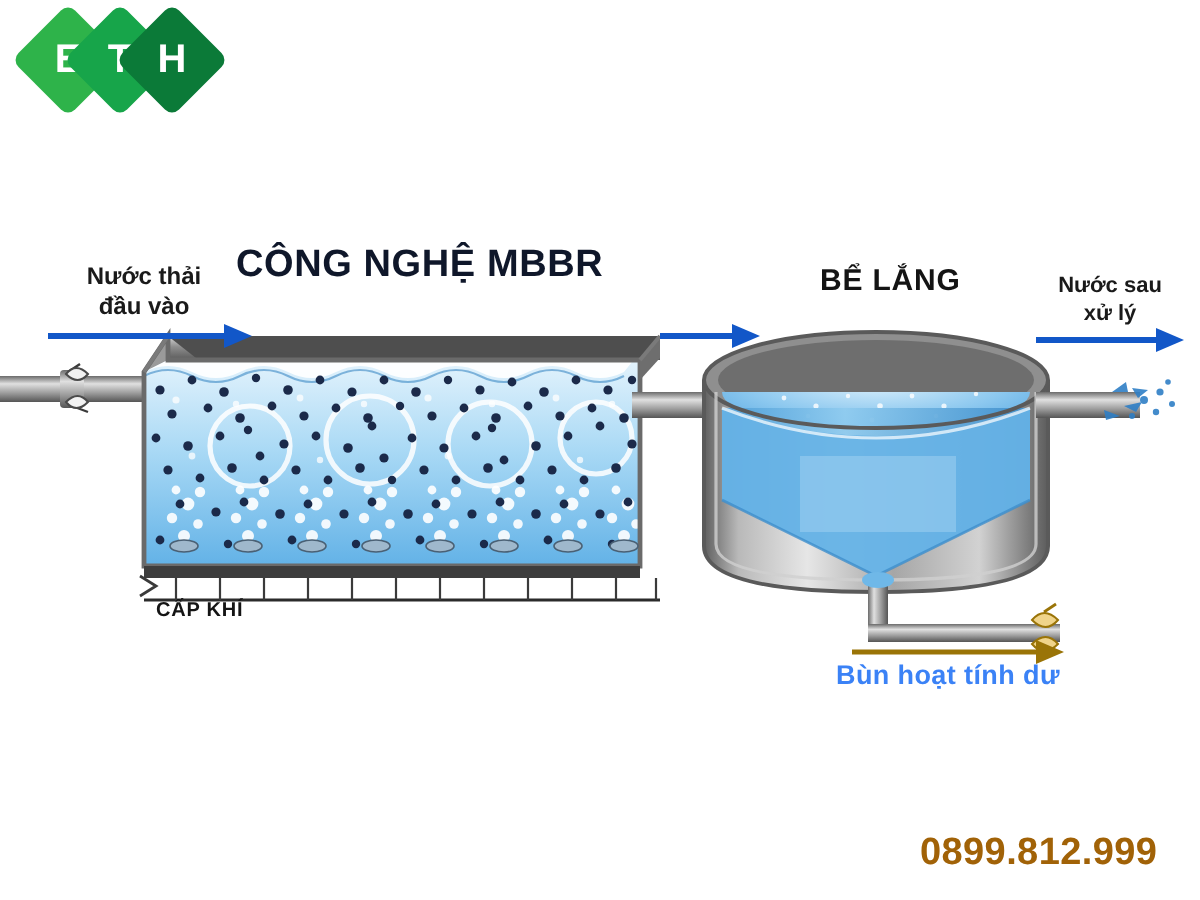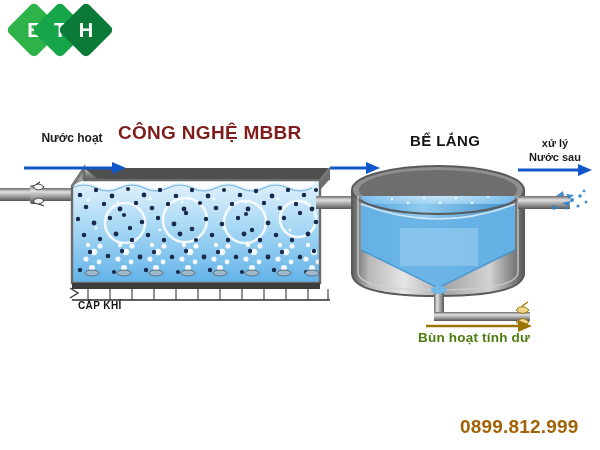--- a/index.html
+++ b/index.html
@@ -12,30 +12,30 @@
   .logo{position:absolute;left:14px;top:8px;width:92px;height:44px;}
   .dia{position:absolute;width:40px;height:40px;top:2px;
        transform:rotate(45deg);border-radius:5px;}
   .dia span{position:absolute;left:0;top:0;width:40px;height:40px;
        transform:rotate(-45deg);display:flex;align-items:center;justify-content:center;
        color:#ffffff;font-weight:bold;font-size:20px;
        font-family:"Liberation Sans",sans-serif;}
   .d1{left:0px;}
   .d2{left:26px;}
   .d3{left:52px;}
-  .title{position:absolute;left:118px;top:122px;color:#7f1d1d;
+  .title{position:absolute;left:118px;top:122px;color:#0f172a;
        font-size:19px;font-weight:bold;letter-spacing:.3px;
        font-family:"Liberation Sans",sans-serif;white-space:nowrap;text-align:center;}
   .belang{position:absolute;left:410px;top:132px;color:#141414;
        font-size:15px;font-weight:bold;letter-spacing:.4px;
        font-family:"Liberation Sans",sans-serif;white-space:nowrap;}
   .capkhi{position:absolute;left:78px;top:300px;color:#141414;
        font-size:10px;font-weight:bold;letter-spacing:.4px;
        font-family:"Liberation Sans",sans-serif;white-space:nowrap;}
-  .bun{position:absolute;left:418px;top:330px;color:#4d7c0f;
+  .bun{position:absolute;left:418px;top:330px;color:#3b82f6;
        font-size:13.5px;font-weight:bold;letter-spacing:.2px;
        font-family:"Liberation Sans",sans-serif;white-space:nowrap;}
   .inlbl{position:absolute;left:22px;top:131px;width:100px;
        color:#1a1a1a;font-size:12px;line-height:15px;font-weight:600;
        font-family:"Liberation Sans",sans-serif;text-align:center;}
   .outlbl{position:absolute;left:516px;top:136px;width:78px;
        color:#1a1a1a;font-size:11px;line-height:14px;font-weight:600;
        font-family:"Liberation Sans",sans-serif;text-align:center;}
   .phone{position:absolute;left:460px;top:416px;color:#a16207;
        font-size:19px;font-weight:bold;letter-spacing:.2px;
@@ -454,30 +454,31 @@
       </g>
 
       <g>
         <line x1="426" y1="326" x2="518" y2="326" stroke="#9a7407" stroke-width="2.4"></line>
         <polygon points="518,320 532,326 518,332" fill="#9a7407"></polygon>
       </g>
     </g>
   </svg>
 
   <div class="inlbl">
-    <div>Nước hoạt</div>
+    <div>Nước thải</div>
+    <div>đầu vào</div>
   </div>
 
   <div class="title">CÔNG NGHỆ MBBR</div>
 
   <div class="belang">BỂ LẮNG</div>
 
   <div class="outlbl">
+    <div>Nước sau</div>
     <div>xử lý</div>
-    <div>Nước sau</div>
   </div>
 
   <div class="capkhi">CẤP KHÍ</div>
 
   <div class="bun">Bùn hoạt tính dư</div>
 
   <div class="phone">0899.812.999</div>
 
 </div>
 

